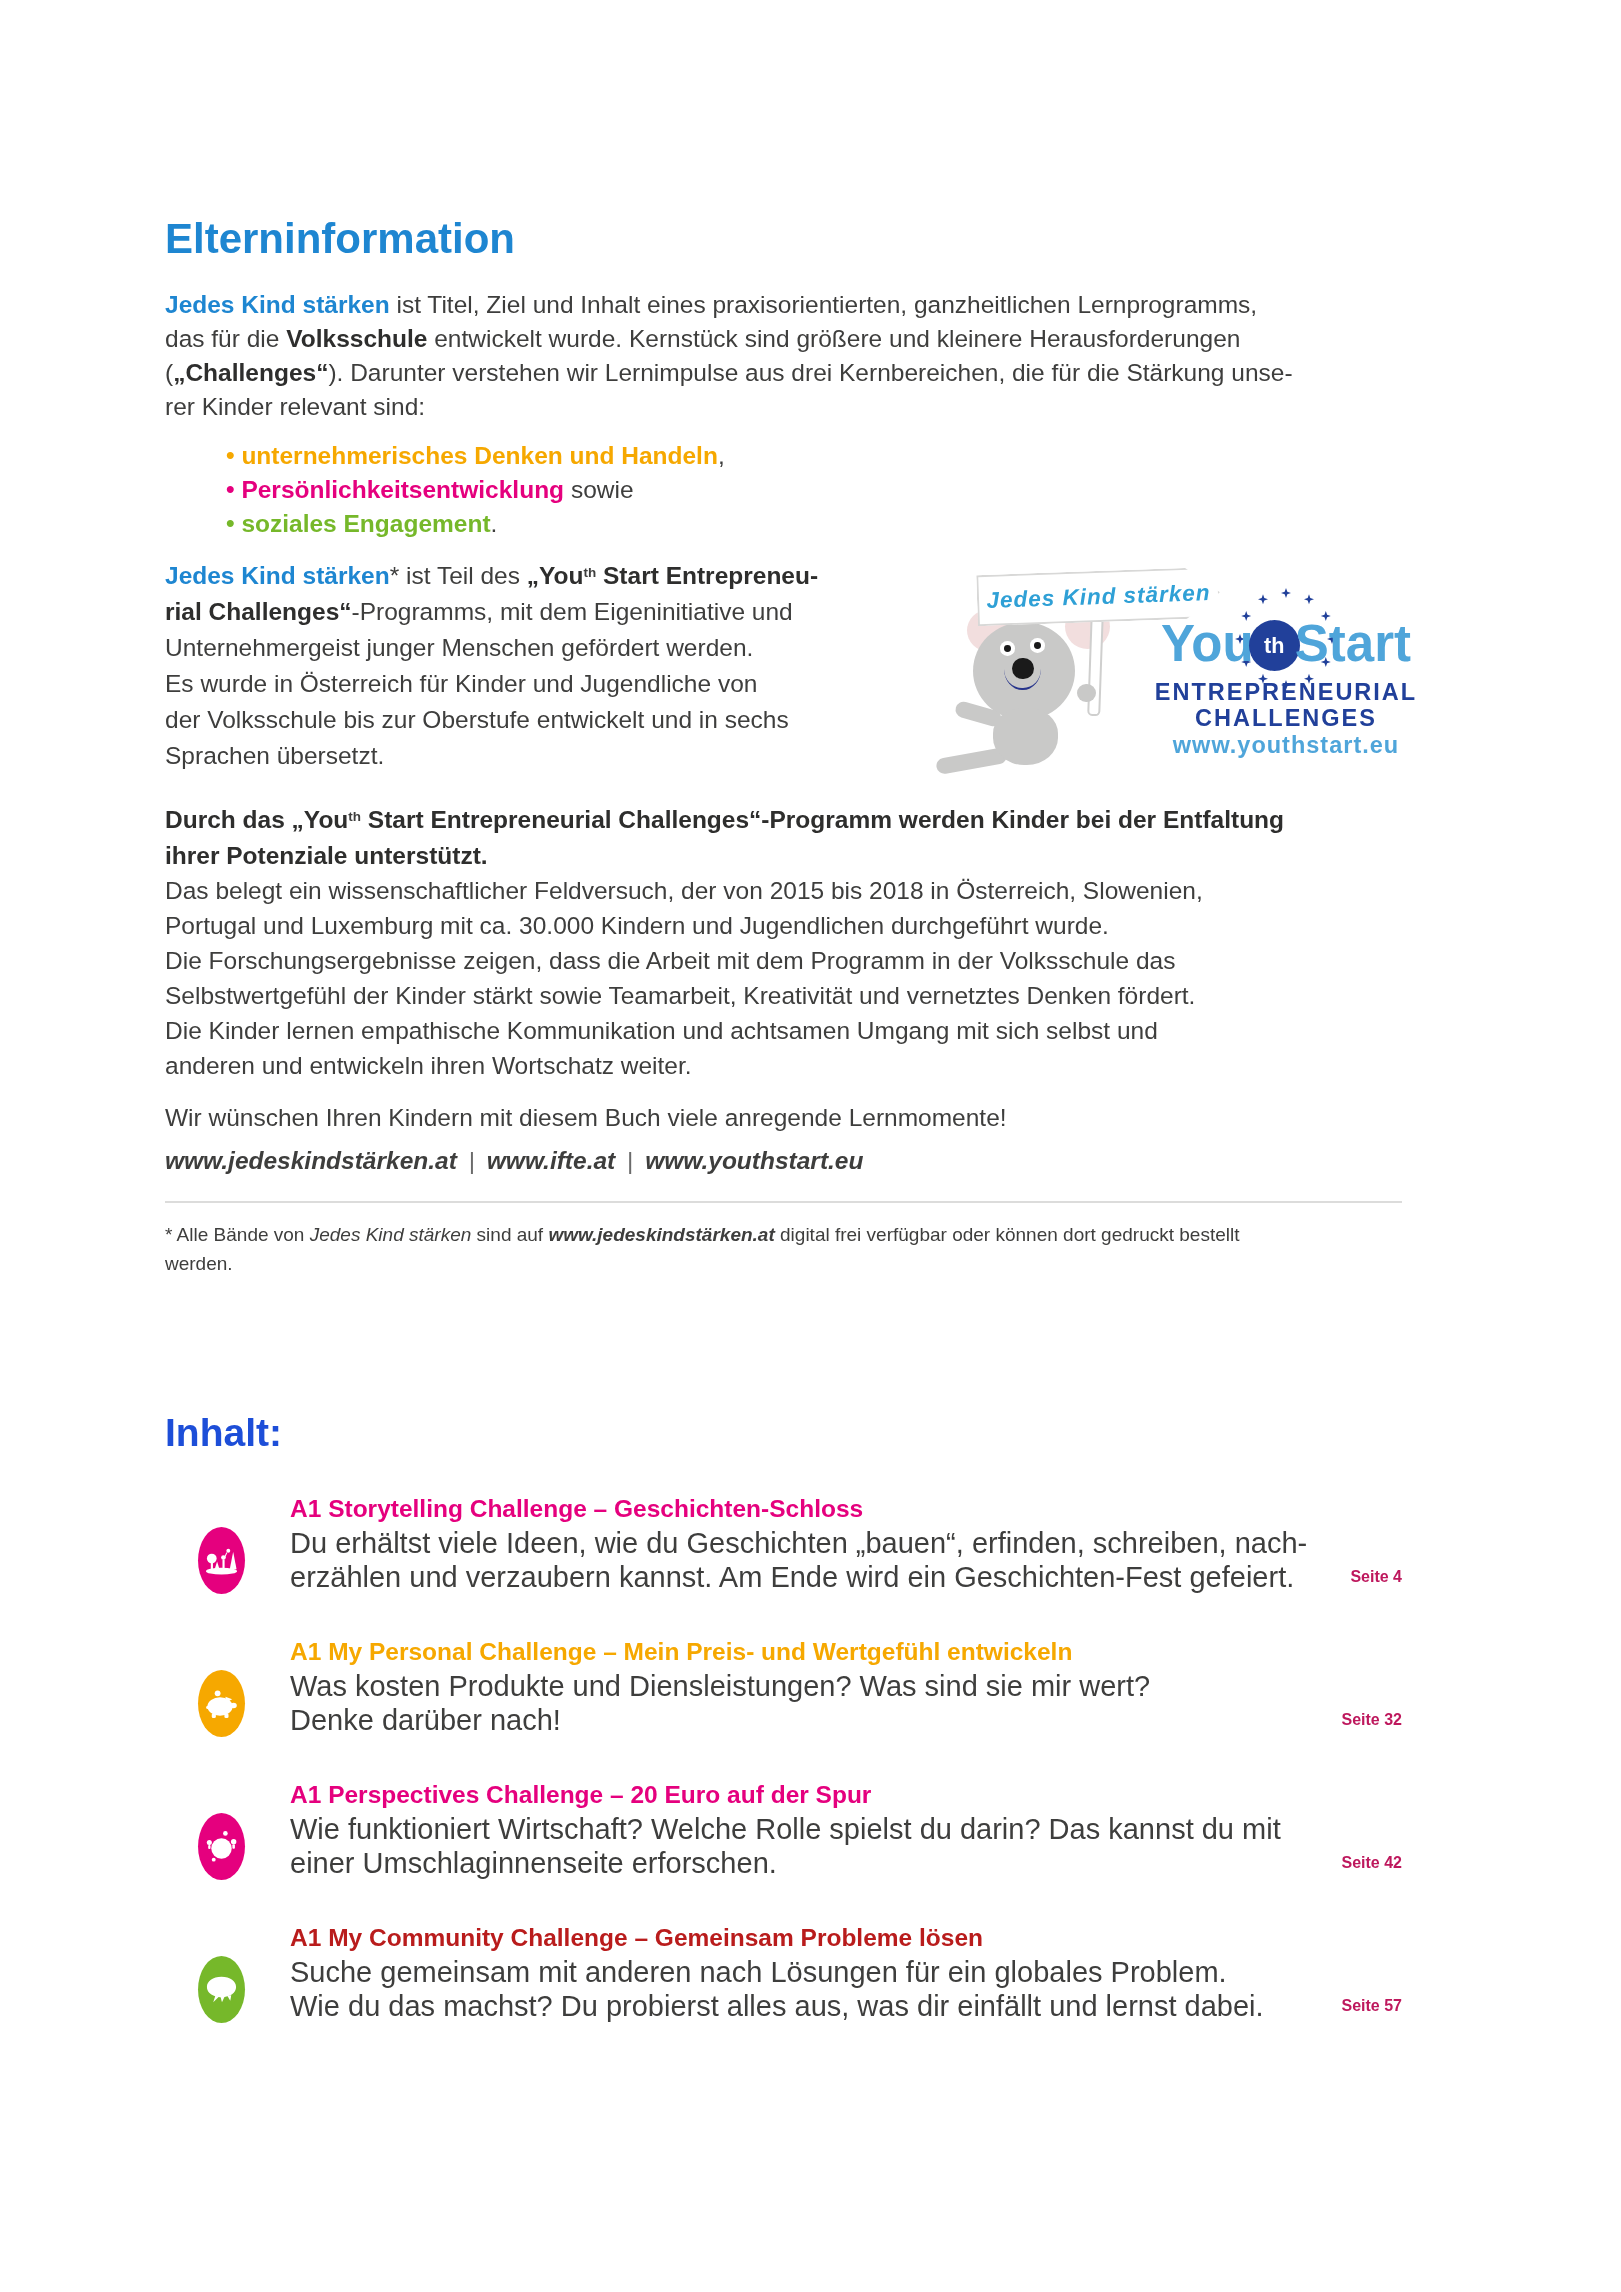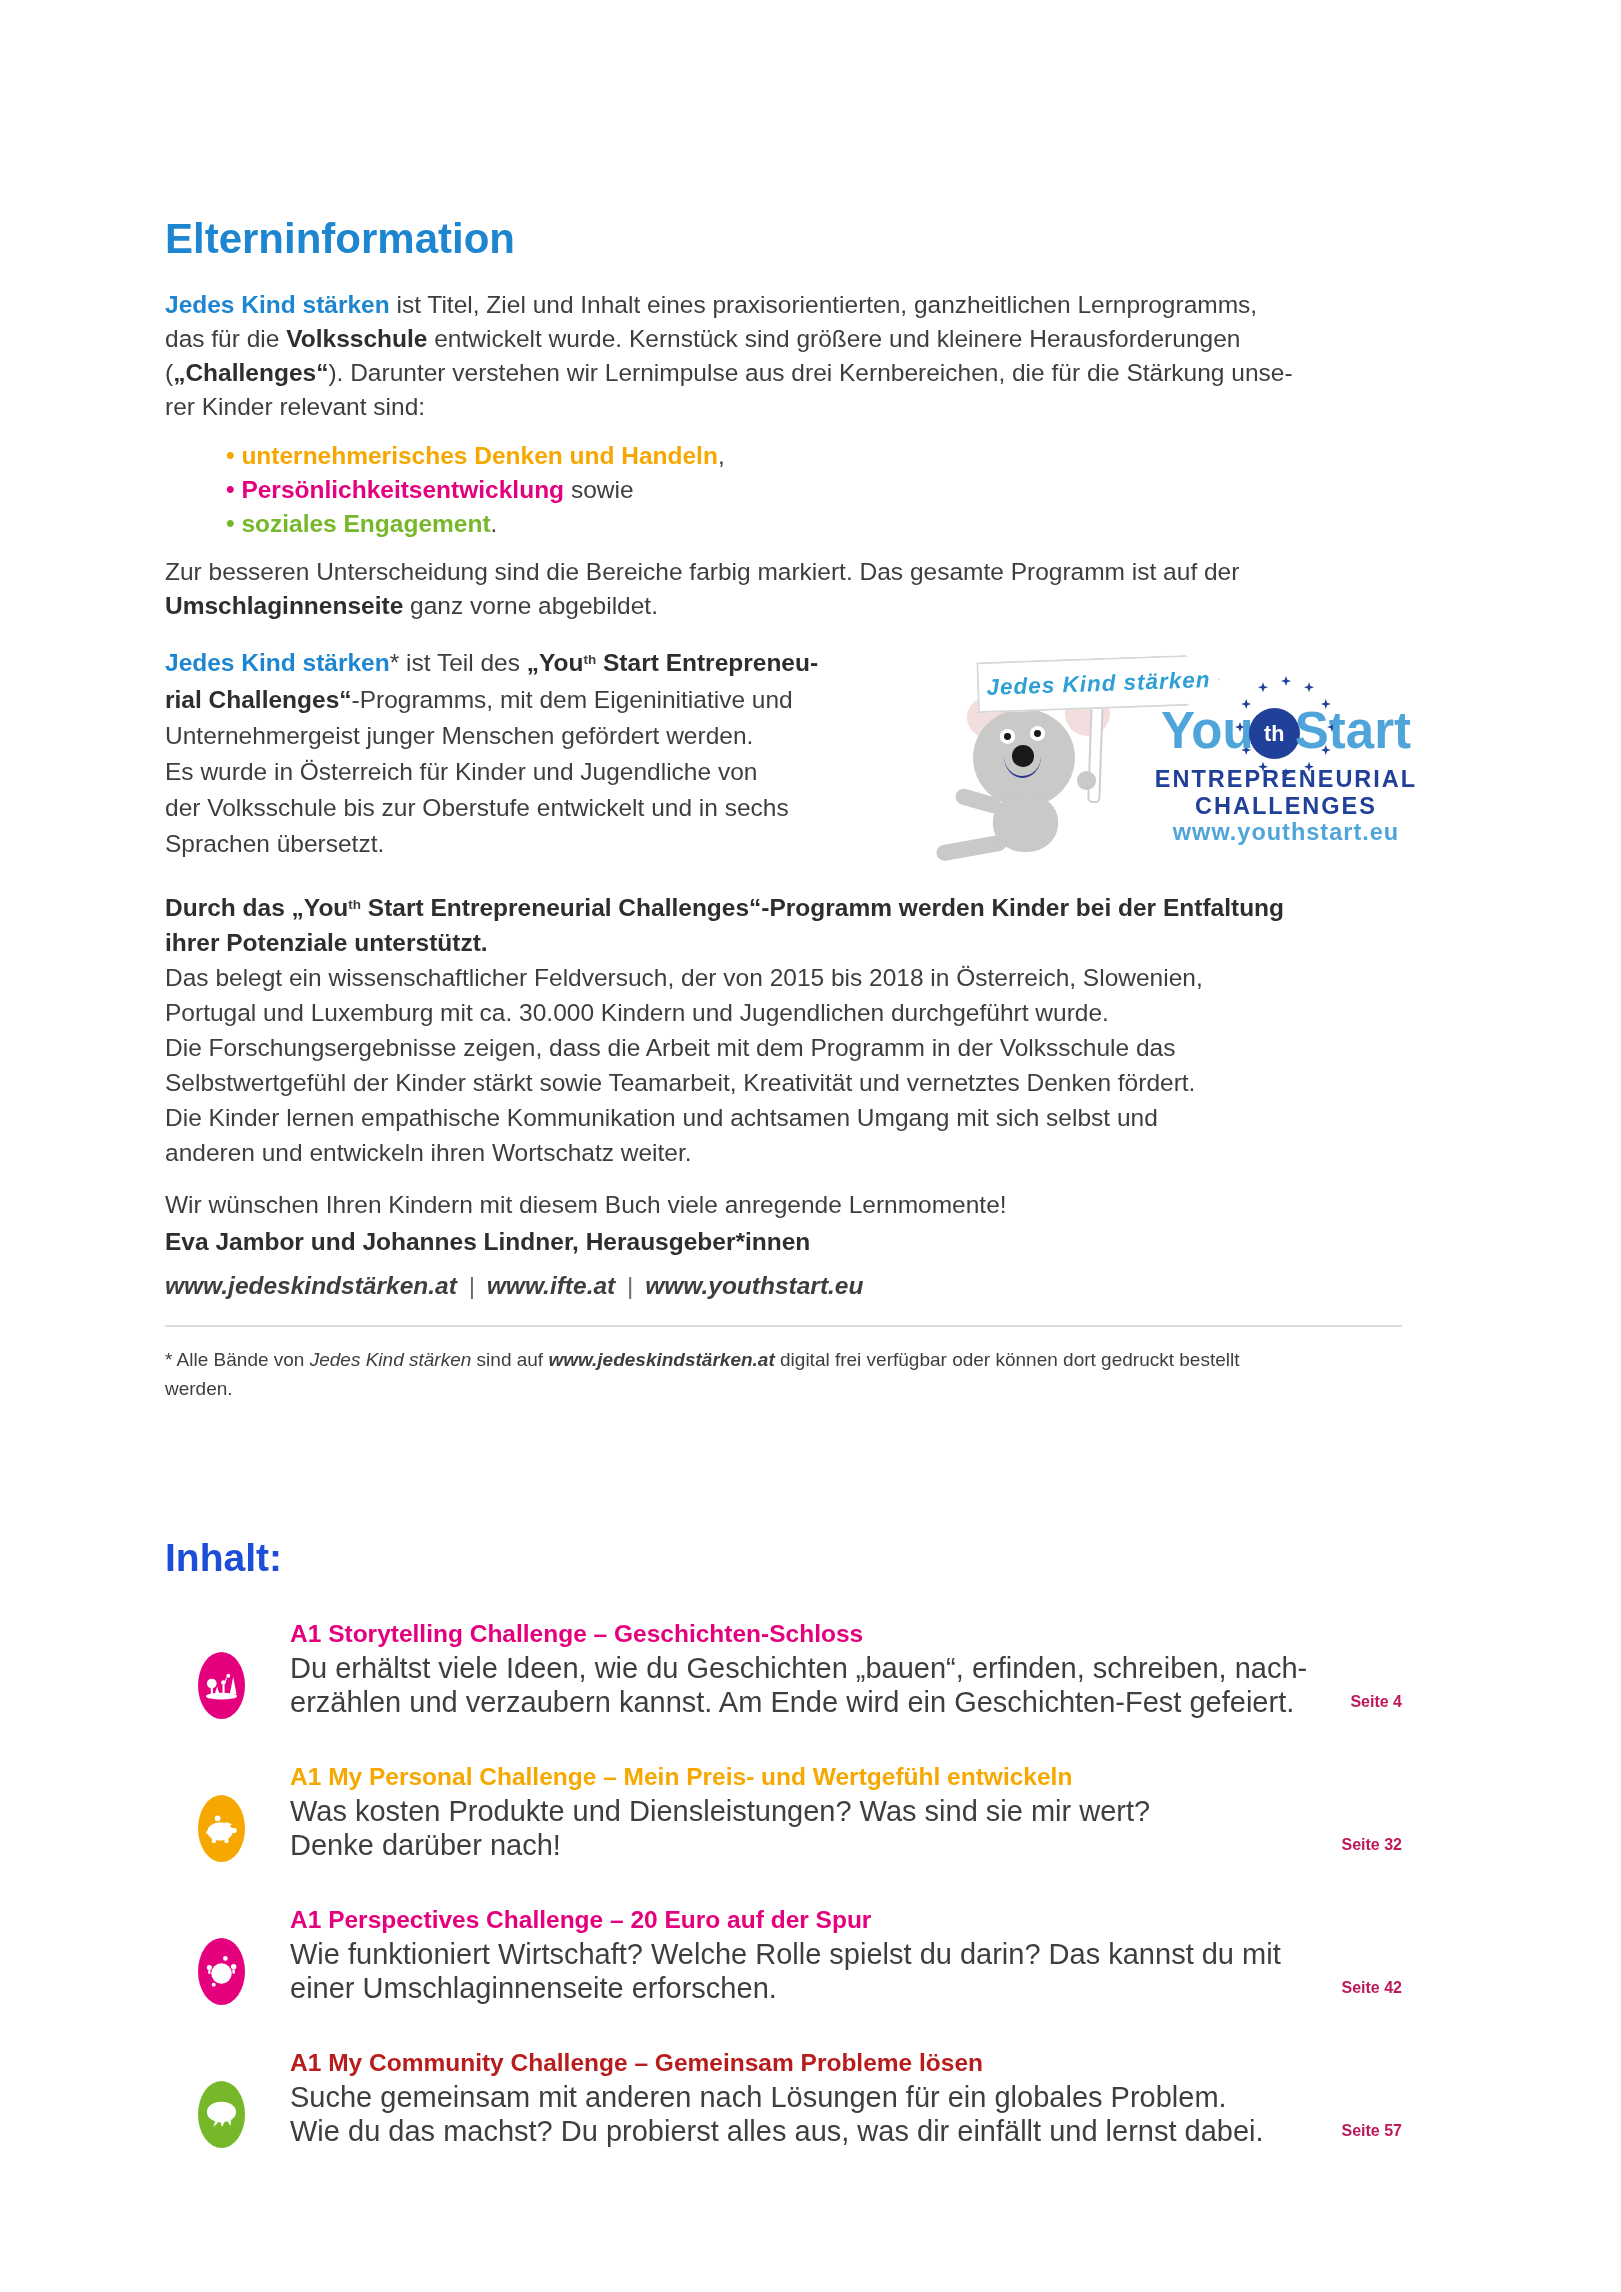--- a/index.html
+++ b/index.html
@@ -123,24 +123,20 @@
       <div class="line"><span>(</span><span class="bb">„Challenges“</span><span>). Darunter verstehen wir Lernimpulse aus drei Kernbereichen, die für die Stärkung unse-</span></div>
       <div class="line"><span>rer Kinder relevant sind:</span></div>
     </div>
 
   <div class="bullets">
       <div class="line"><span class="orange">• </span><span class="orange">unternehmerisches Denken und Handeln</span><span>,</span></div>
       <div class="line"><span class="pink">• </span><span class="pink">Persönlichkeitsentwicklung</span><span> sowie</span></div>
       <div class="line"><span class="green">• </span><span class="green">soziales Engagement</span><span>.</span></div>
     </div>
 
-  <div class="body-block marking">
-      <div class="line"><span>Zur besseren Unterscheidung sind die Bereiche farbig markiert. Das gesamte Programm ist auf der</span></div>
-      <div class="line"><span class="bb">Umschlaginnenseite</span><span> ganz vorne abgebildet.</span></div>
-    </div>
 
   <div class="program-row">
     <div class="program-text">
         <div class="line"><span class="blue">Jedes Kind stärken</span><span>* ist Teil des </span><span class="bb">„You</span><span class="sup">th</span><span class="bb"> Start Entrepreneu-</span></div>
         <div class="line"><span class="bb">rial Challenges“</span><span>-Programms, mit dem Eigeninitiative und</span></div>
         <div class="line"><span>Unternehmergeist junger Menschen gefördert werden.</span></div>
         <div class="line"><span>Es wurde in Österreich für Kinder und Jugendliche von</span></div>
         <div class="line"><span>der Volksschule bis zur Oberstufe entwickelt und in sechs</span></div>
         <div class="line"><span>Sprachen übersetzt.</span></div>
       </div>
@@ -196,21 +192,20 @@
       <div class="line"><span>Das belegt ein wissenschaftlicher Feldversuch, der von 2015 bis 2018 in Österreich, Slowenien,</span></div>
       <div class="line"><span>Portugal und Luxemburg mit ca. 30.000 Kindern und Jugendlichen durchgeführt wurde.</span></div>
       <div class="line"><span>Die Forschungsergebnisse zeigen, dass die Arbeit mit dem Programm in der Volksschule das</span></div>
       <div class="line"><span>Selbstwertgefühl der Kinder stärkt sowie Teamarbeit, Kreativität und vernetztes Denken fördert.</span></div>
       <div class="line"><span>Die Kinder lernen empathische Kommunikation und achtsamen Umgang mit sich selbst und</span></div>
       <div class="line"><span>anderen und entwickeln ihren Wortschatz weiter.</span></div>
     </div>
 
   <div class="closing">
       <div class="line"><span>Wir wünschen Ihren Kindern mit diesem Buch viele anregende Lernmomente!</span></div>
-      <div class="line"><span class="bb">Eva Jambor und Johannes Lindner, Herausgeber*innen</span></div>
     </div>
 
   <div class="links-line"><span class="bi">www.jedeskindstärken.at</span><span class="sep">|</span><span class="bi">www.ifte.at</span><span class="sep">|</span><span class="bi">www.youthstart.eu</span></div>
 
   <hr class="rule">
 
   <div class="footnote">
       <div class="line"><span>* Alle Bände von </span><span class="i">Jedes Kind stärken</span><span> sind auf </span><span class="bi">www.jedeskindstärken.at</span><span> digital frei verfügbar oder können dort gedruckt bestellt</span></div>
       <div class="line"><span>werden.</span></div>
     </div>

